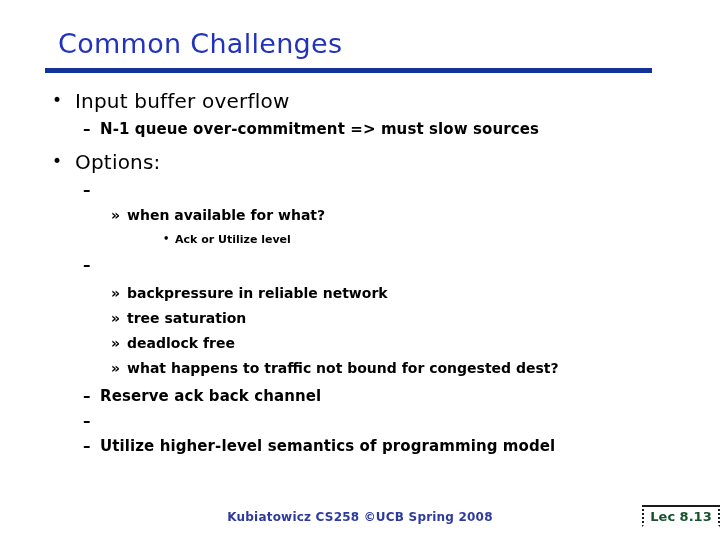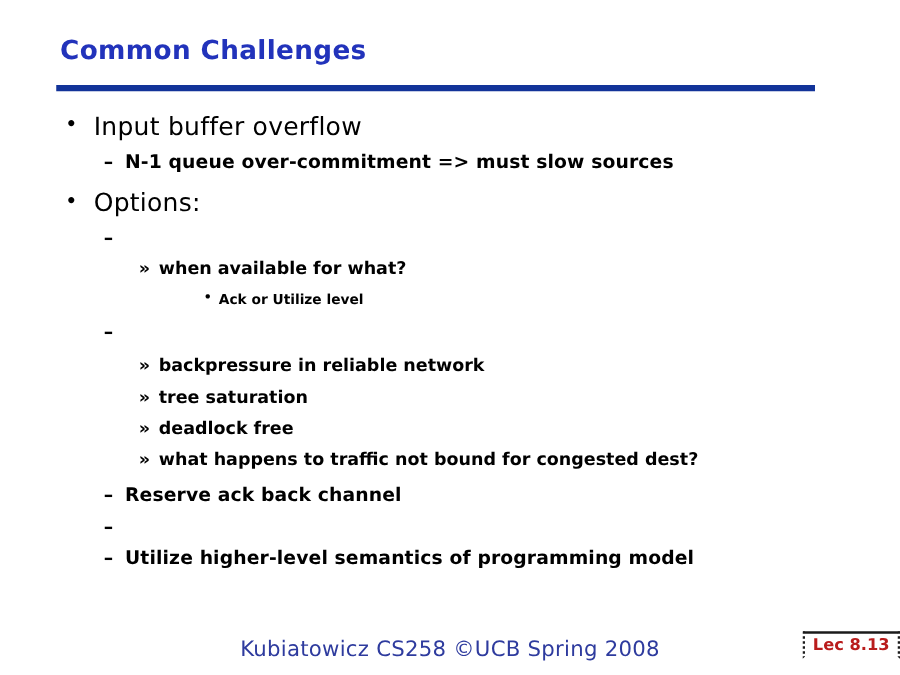--- a/index.html
+++ b/index.html
@@ -18,25 +18,25 @@
   .slide {
     position: relative;
     width: 720px;
     height: 540px;
     background: #ffffff;
   }
 
   
   .slide-title {
     position: absolute;
-    left: 48px;
+    left: 58px;
     top: 28px;
     font-family: "DejaVu Sans", sans-serif;
-    font-size: 21px;
-    font-weight: bold;
+    font-size: 27px;
+    font-weight: normal;
     letter-spacing: 0.3px;
     color: #2233bb;
     white-space: nowrap;
   }
   .title-rule {
     position: absolute;
     left: 45px;
     top: 68px;
     width: 607px;
     height: 5px;
@@ -145,42 +145,42 @@
     color: #2e3b9e;
     font-family: "DejaVu Sans", sans-serif;
     margin-top: 36px;
   }
   .footer-center {
     position: absolute;
     left: 0;
     right: 0;
     top: 14px;
     text-align: center;
-    font-size: 17px;
-    font-weight: normal;
+    font-size: 12px;
+    font-weight: bold;
     color: #2e3b9e;
     letter-spacing: 0.2px;
   }
   .footer-page {
     position: absolute;
     right: 0px;
     top: 9px;
     width: 78px;
     height: 22px;
     box-sizing: border-box;
     border-top: 2px solid #1a1a1a;
     border-left: 2px dotted #1a1a1a;
     border-right: 2px dotted #1a1a1a;
     border-bottom: 2px dotted #ffffff;
     display: flex;
     align-items: center;
     justify-content: center;
     font-size: 13px;
     font-weight: bold;
-    color: #b91c1c;
+    color: #14532d;
   }
 </style>
 </head>
 <body>
 
 <div class="slide">
 
   <div class="slide-title">Common Challenges</div>
 
   <div class="title-rule"></div>

